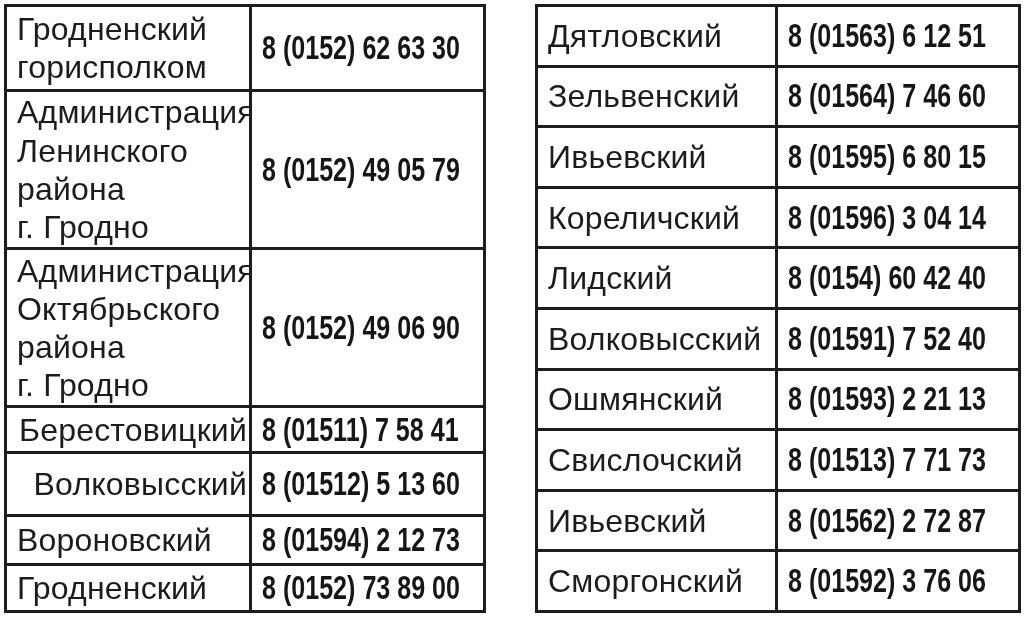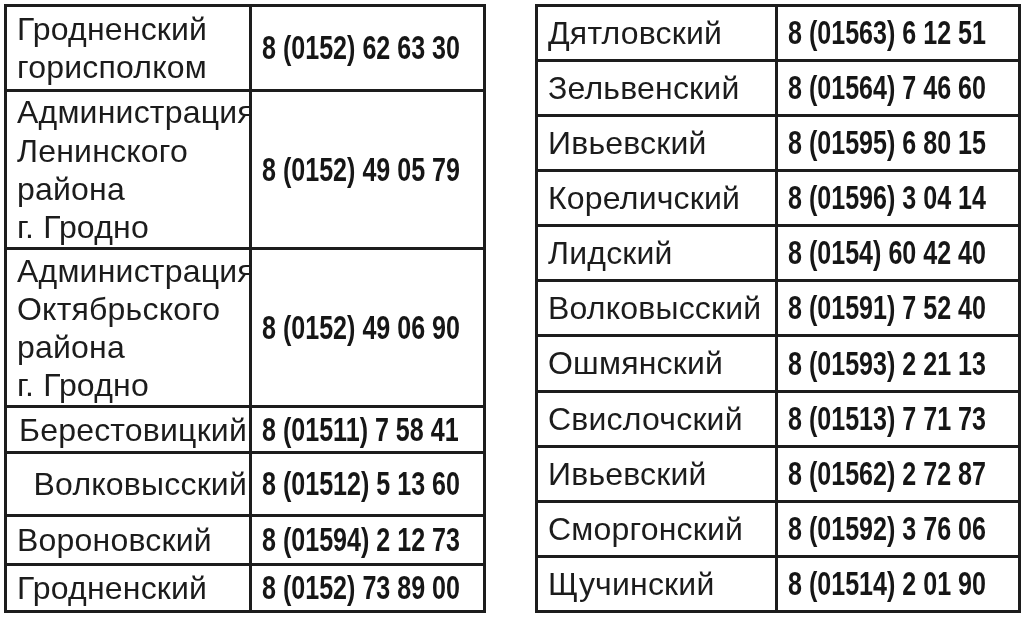--- a/index.html
+++ b/index.html
@@ -159,20 +159,16 @@
           <td><span class="phone-text">8 (01513) 7 71 73</span></td>
         </tr>
         <tr>
           <td><span class="name-text">Ивьевский</span></td>
           <td><span class="phone-text">8 (01562) 2 72 87</span></td>
         </tr>
         <tr>
           <td><span class="name-text">Сморгонский</span></td>
           <td><span class="phone-text">8 (01592) 3 76 06</span></td>
         </tr>
-        <tr>
-          <td><span class="name-text">Щучинский</span></td>
-          <td><span class="phone-text">8 (01514) 2 01 90</span></td>
-        </tr>
       </tbody>
   </table>
 
 </div>
 
 </body></html>

